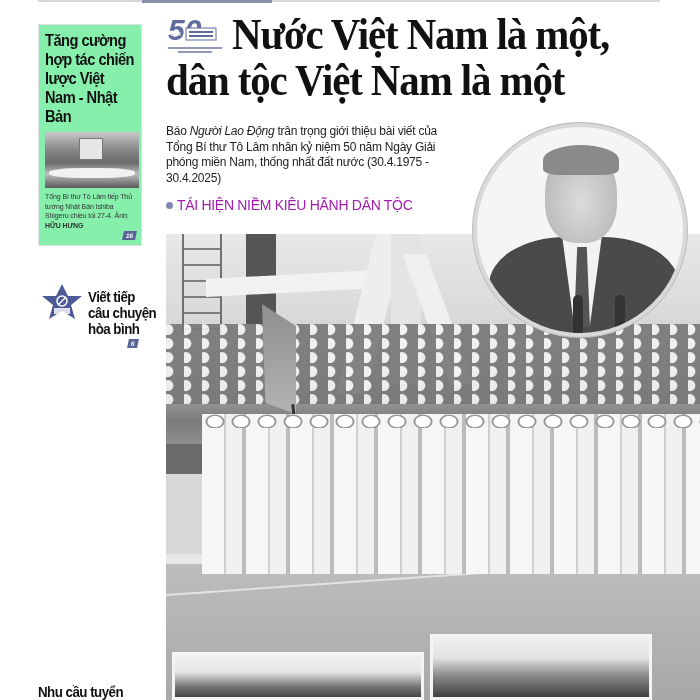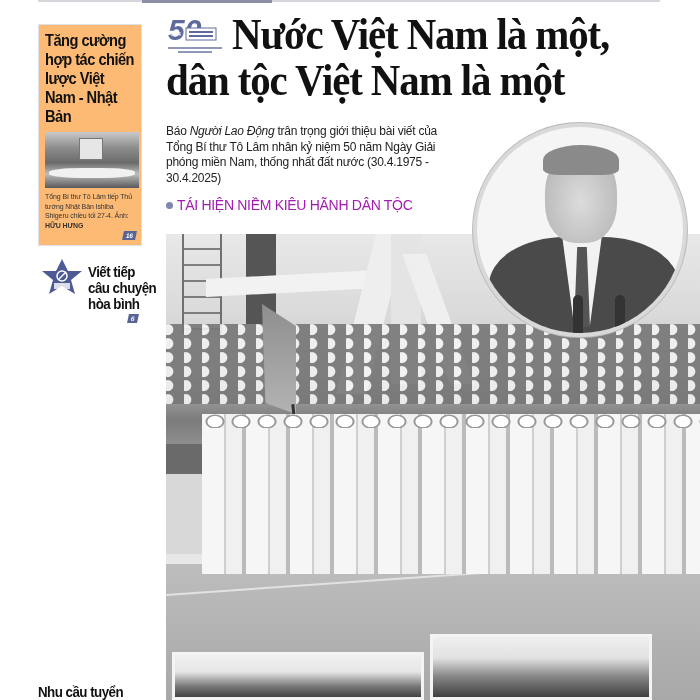--- a/index.html
+++ b/index.html
@@ -4,21 +4,21 @@
   <style>
     * { box-sizing: border-box; margin: 0; padding: 0; }
     html, body { width: 700px; height: 700px; overflow: hidden; background: #ffffff; }
     body { position: relative; font-family: "Liberation Sans", sans-serif; color: #111; }
 
     .top-rule { position: absolute; left: 38px; top: 0; width: 622px; height: 2px; background: #d6d7dc; }
     .top-rule-accent { position: absolute; left: 142px; top: 0; width: 130px; height: 3px; background: #8c8fa8; }
 
     
     .sidebar { position: absolute; left: 36px; top: 22px; width: 124px; height: 678px; }
-    .feature-card { position: absolute; left: 2px; top: 2px; width: 104px; height: 222px; background: #fdba74; border: 1px solid #e0e0e8; padding: 6px 5px 4px 6px; }
+    .feature-card { position: absolute; left: 2px; top: 2px; width: 104px; height: 222px; background: #86efac; border: 1px solid #e0e0e8; padding: 6px 5px 4px 6px; }
     .feature-title { font-family: "Liberation Sans", sans-serif; font-weight: 700; font-size: 17px; line-height: 19px; letter-spacing: -0.6px; color: #111; transform: scaleX(0.86); transform-origin: left top; width: 116%; }
     .feature-photo { position: relative; margin-top: 6px; width: 94px; height: 56px; overflow: hidden;
       background: linear-gradient(180deg, #c9c9c9 0%, #8a8a8a 30%, #6b6b6b 55%, #bdbdbd 75%, #5a5a5a 100%); }
     .feature-photo .portrait { position: absolute; left: 34px; top: 6px; width: 24px; height: 22px; background: #e6e6e6; border: 1px solid #777; }
     .feature-photo .table { position: absolute; left: 4px; top: 36px; width: 86px; height: 10px; background: #f1f1f1; border-radius: 40%; }
     .feature-caption { margin-top: 4px; font-size: 7px; line-height: 9.5px; color: #333; letter-spacing: -0.1px; }
     .feature-caption b { font-weight: 700; }
 
     .page-badge { display: inline-block; background: #5a6396; color: #fff; font-size: 6.5px; font-weight: 700; padding: 0 3px; line-height: 9px; transform: skewX(-12deg); }
     .feature-card .page-badge { position: absolute; right: 5px; bottom: 5px; }
@@ -85,21 +85,21 @@
   <div class="feature-card">
     <div class="feature-title">Tăng cường hợp tác chiến lược Việt Nam - Nhật Bản</div>
     <div class="feature-photo">
       <div class="portrait"></div>
       <div class="table"></div>
     </div>
     <div class="feature-caption"><span>Tổng Bí thư Tô Lâm tiếp Thủ tướng Nhật Bản Ishiba Shigeru chiều tối 27-4. Ảnh: </span><b>HỮU HƯNG</b></div>
     <span class="page-badge">16</span>
   </div>
 
-  <div class="teaser" style="top:236px; height:70px;">
+  <div class="teaser" style="top:261px; height:70px;">
     <svg class="party-emblem" viewBox="0 0 44 38">
       <polygon points="22,1 28,13 42,13 31,22 35,36 22,28 9,36 13,22 2,13 16,13" fill="#4e5a96"></polygon>
       <circle cx="22" cy="18" r="5" fill="none" stroke="#fff" stroke-width="1.5"></circle>
       <line x1="18" y1="22" x2="26" y2="14" stroke="#fff" stroke-width="1.5"></line>
       <rect x="14" y="25" width="16" height="6" fill="#fff" opacity="0.8"></rect>
     </svg>
     <div class="teaser-title" style="position:absolute; left:50px; top:6px; width:80px;">Viết tiếp câu chuyện hòa bình</div>
     <span class="page-badge" style="top:56px; right:22px;">6</span>
   </div>
 

